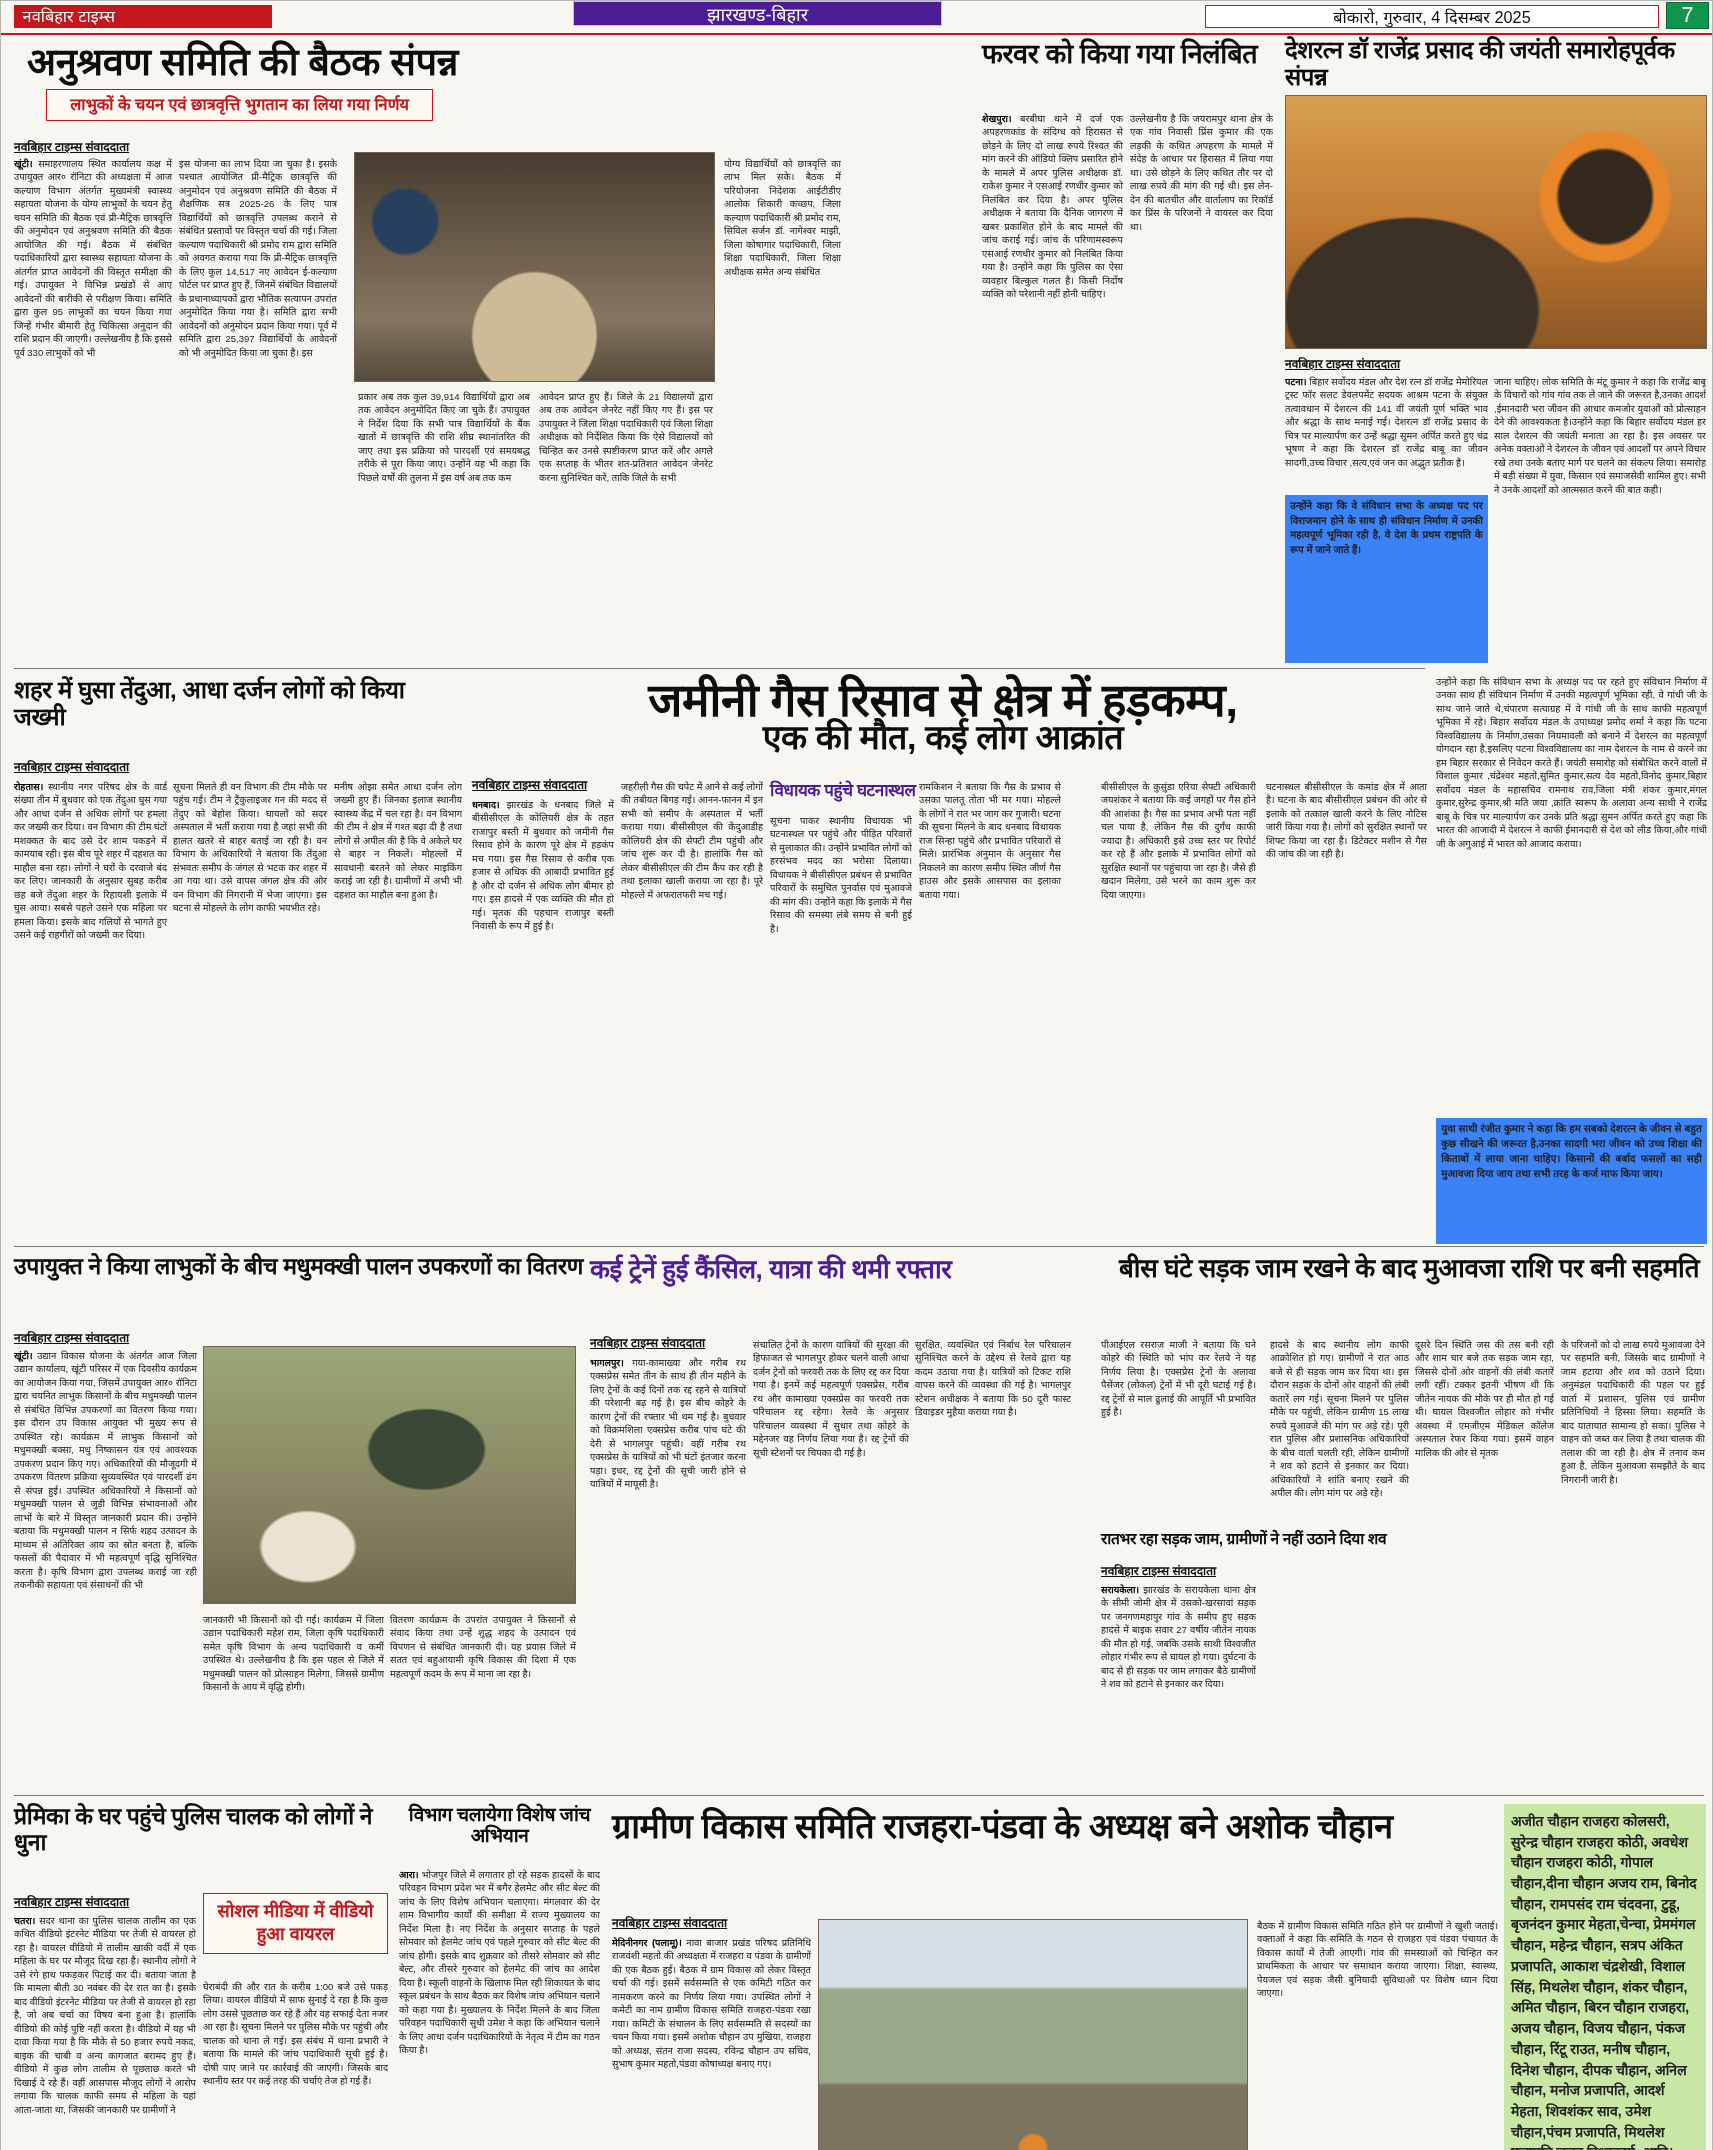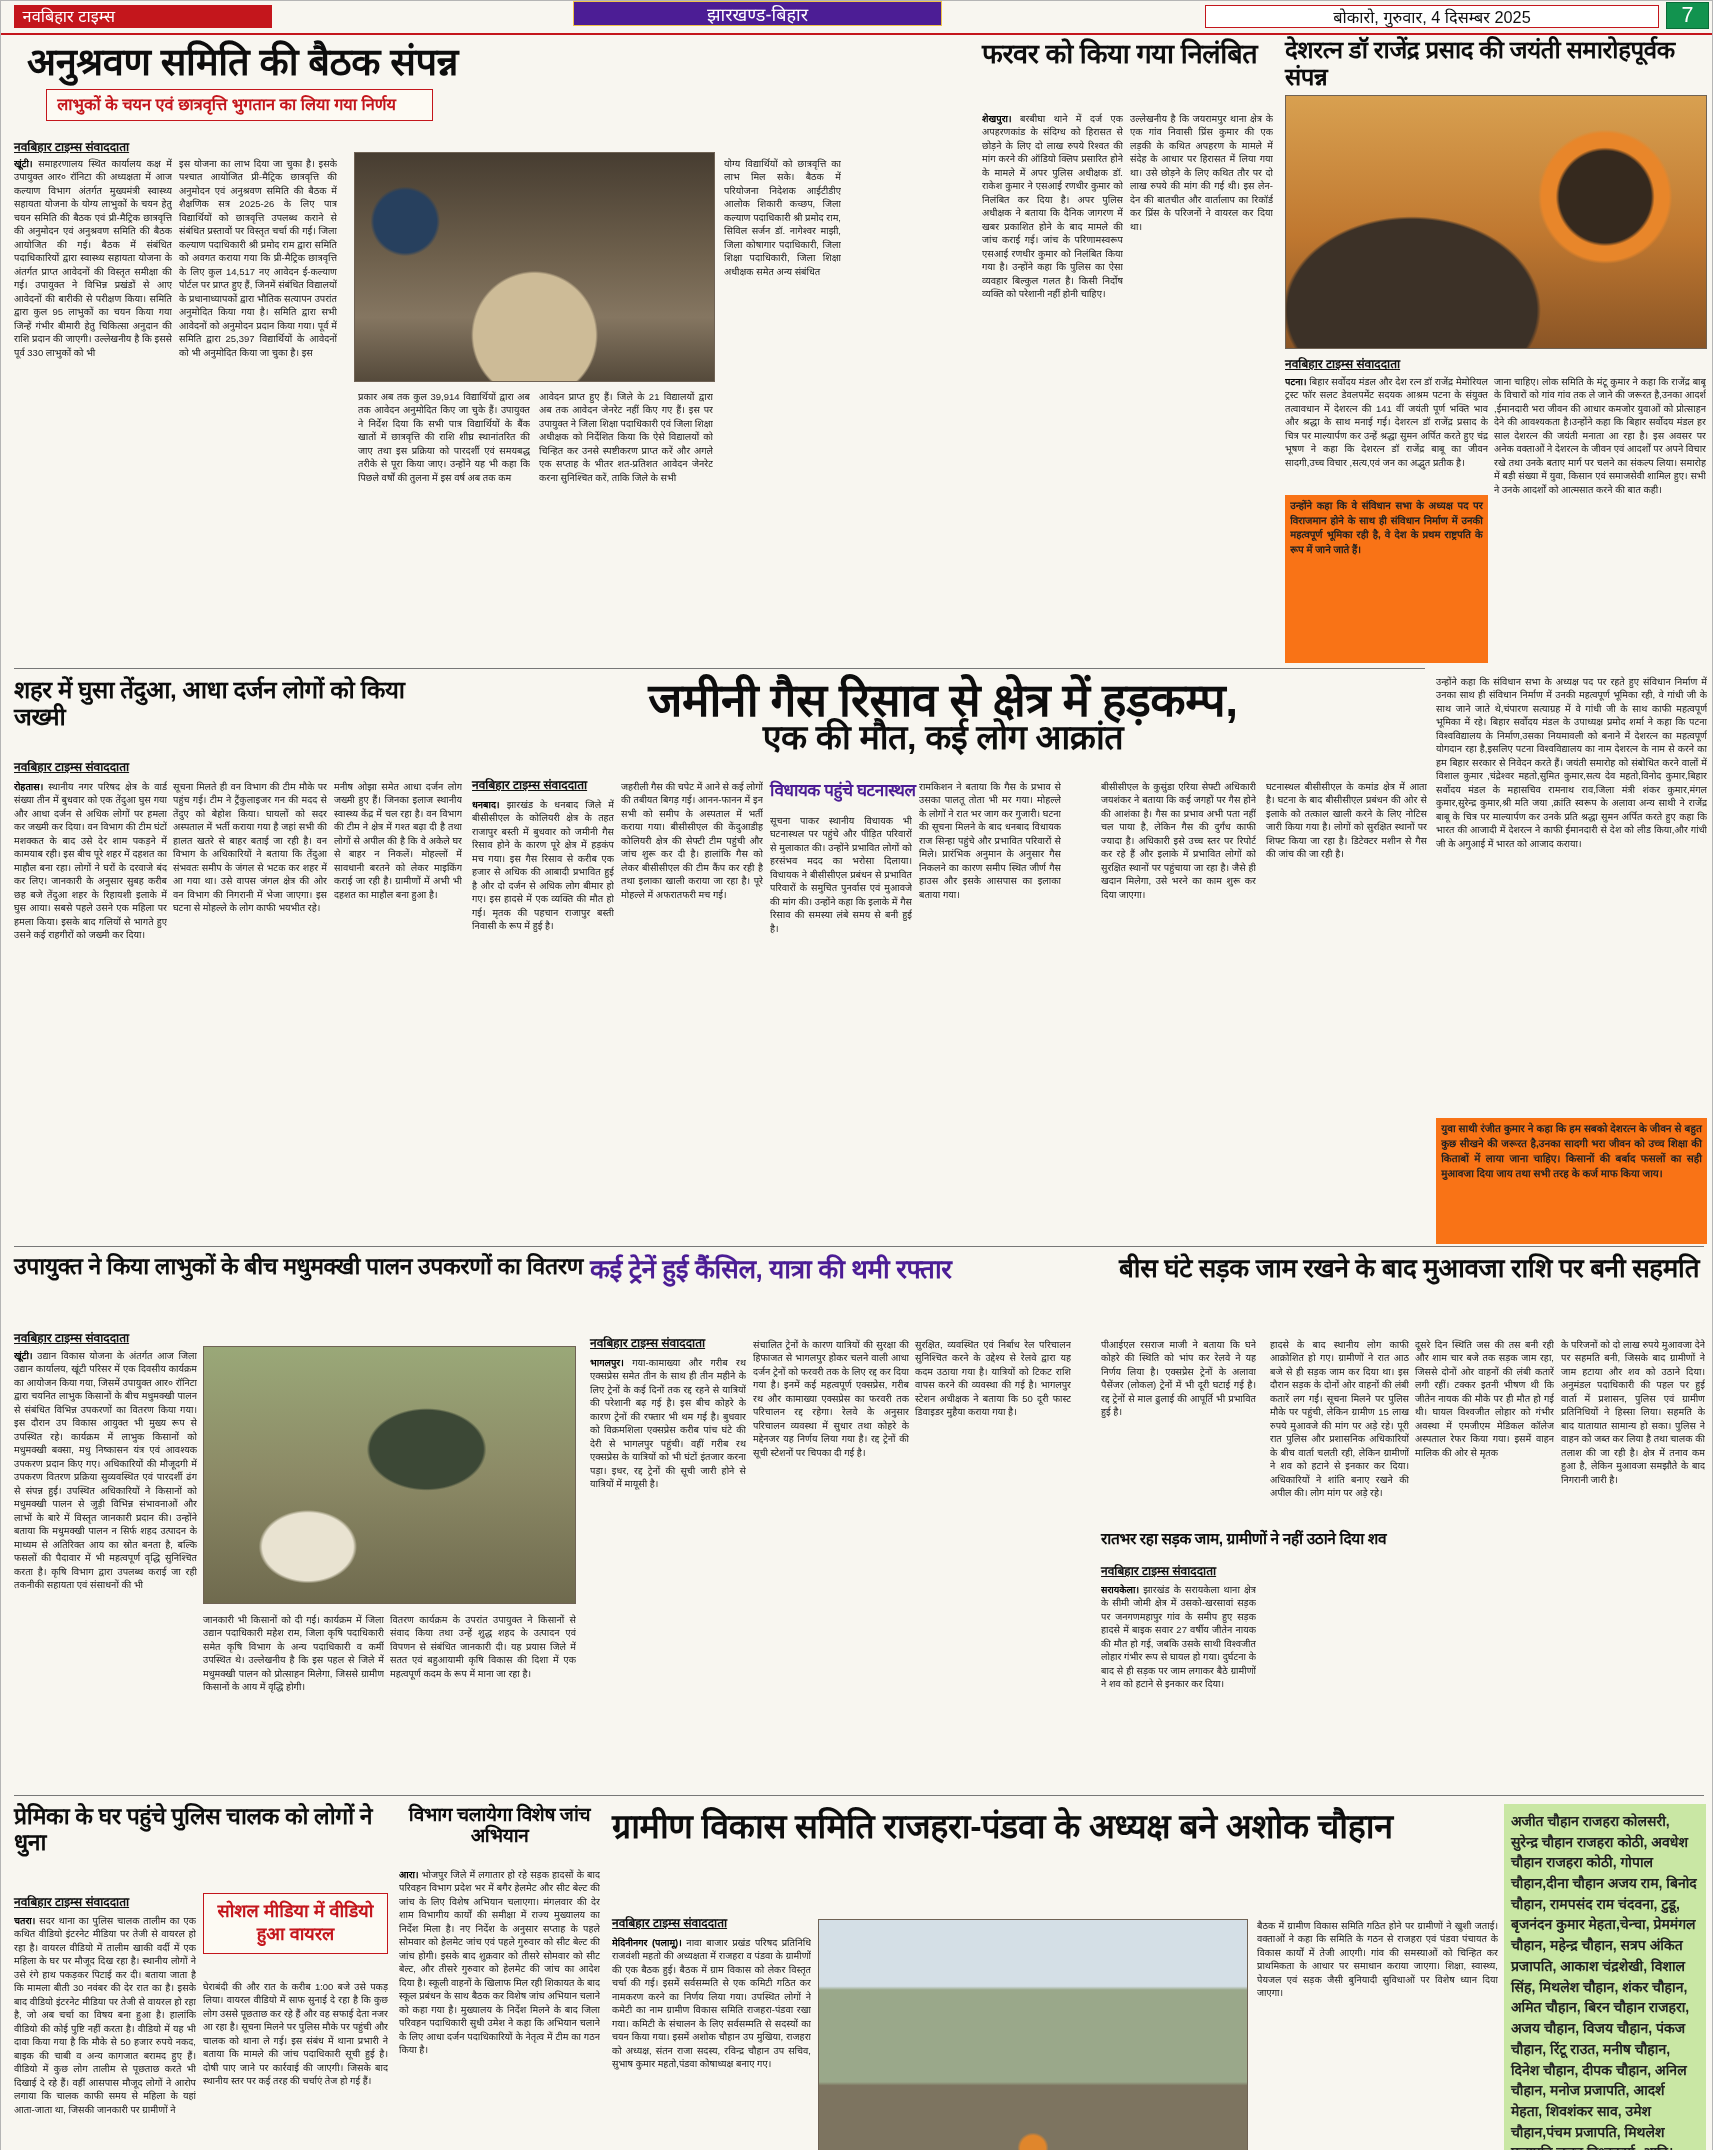--- a/index.html
+++ b/index.html
@@ -3,26 +3,26 @@
 <meta charset="utf-8">
 <style>
   *{margin:0;padding:0;box-sizing:border-box}
   body{background:#d9d9d9;font-family:"Liberation Sans","DejaVu Sans",sans-serif}
   .page{position:relative;width:1713px;height:2678px;background:#f8f6f0;color:#1a1a1a;overflow:hidden;border:0.4px solid #b5b5b5;margin:0 auto}
   .hl{position:absolute;font-weight:700;color:#0d0d0d;line-height:1.12;letter-spacing:-0.4px}
   .hl.red{color:#4c1d95}
   .col{position:absolute;font-size:9.5px;line-height:1.42;text-align:justify;color:#222;overflow:hidden}
   .dl{font-weight:700;color:#000}
   .byline{position:absolute;font-weight:700;font-size:12px;text-decoration:underline;color:#111;white-space:nowrap}
-  .kicker{position:absolute;border:1.7px solid #c4161c;color:#c4161c;font-weight:700;text-align:left;background:#fdfaf3}
+  .kicker{position:absolute;border:1.7px solid #c4161c;color:#c4161c;font-weight:700;text-align:center;background:#fdfaf3}
   .badge{position:absolute;border:1.7px solid #c4161c;color:#c4161c;font-weight:700;text-align:center;background:#fdfaf3}
   .photo{position:absolute;border:0.4px solid #6f6254;overflow:hidden}
   .rule{position:absolute;background:#444}
   .mast{position:absolute;display:flex;align-items:center;justify-content:center;font-weight:400}
-  .cy{background:#f97316;padding:4.3px 5.2px}
+  .cy{background:#3b82f6;padding:4.3px 5.2px}
   .gr{background:#c9e7a4}
 </style>
 </head>
 <body>
 
 <div class="page">
 
   <div class="mast" style="left:13px;top:4.3px;width:258px;height:22.4px;background:#c4161c;color:#fff;font-size:16.3px;justify-content:flex-start;padding-left:8.6px">नवबिहार टाइम्स</div>
   <div class="mast" style="left:572px;top:0;width:369px;height:25px;background:#4c1d95;color:#fff;font-size:18px;border:1.3px double #f0c24a">झारखण्ड-बिहार</div>
   <div class="mast" style="left:1204px;top:4.3px;width:454px;height:22.4px;background:#fff;color:#111;font-size:16.3px;border:1.7px solid #c4161c">बोकारो, गुरुवार, 4 दिसम्बर 2025</div>

